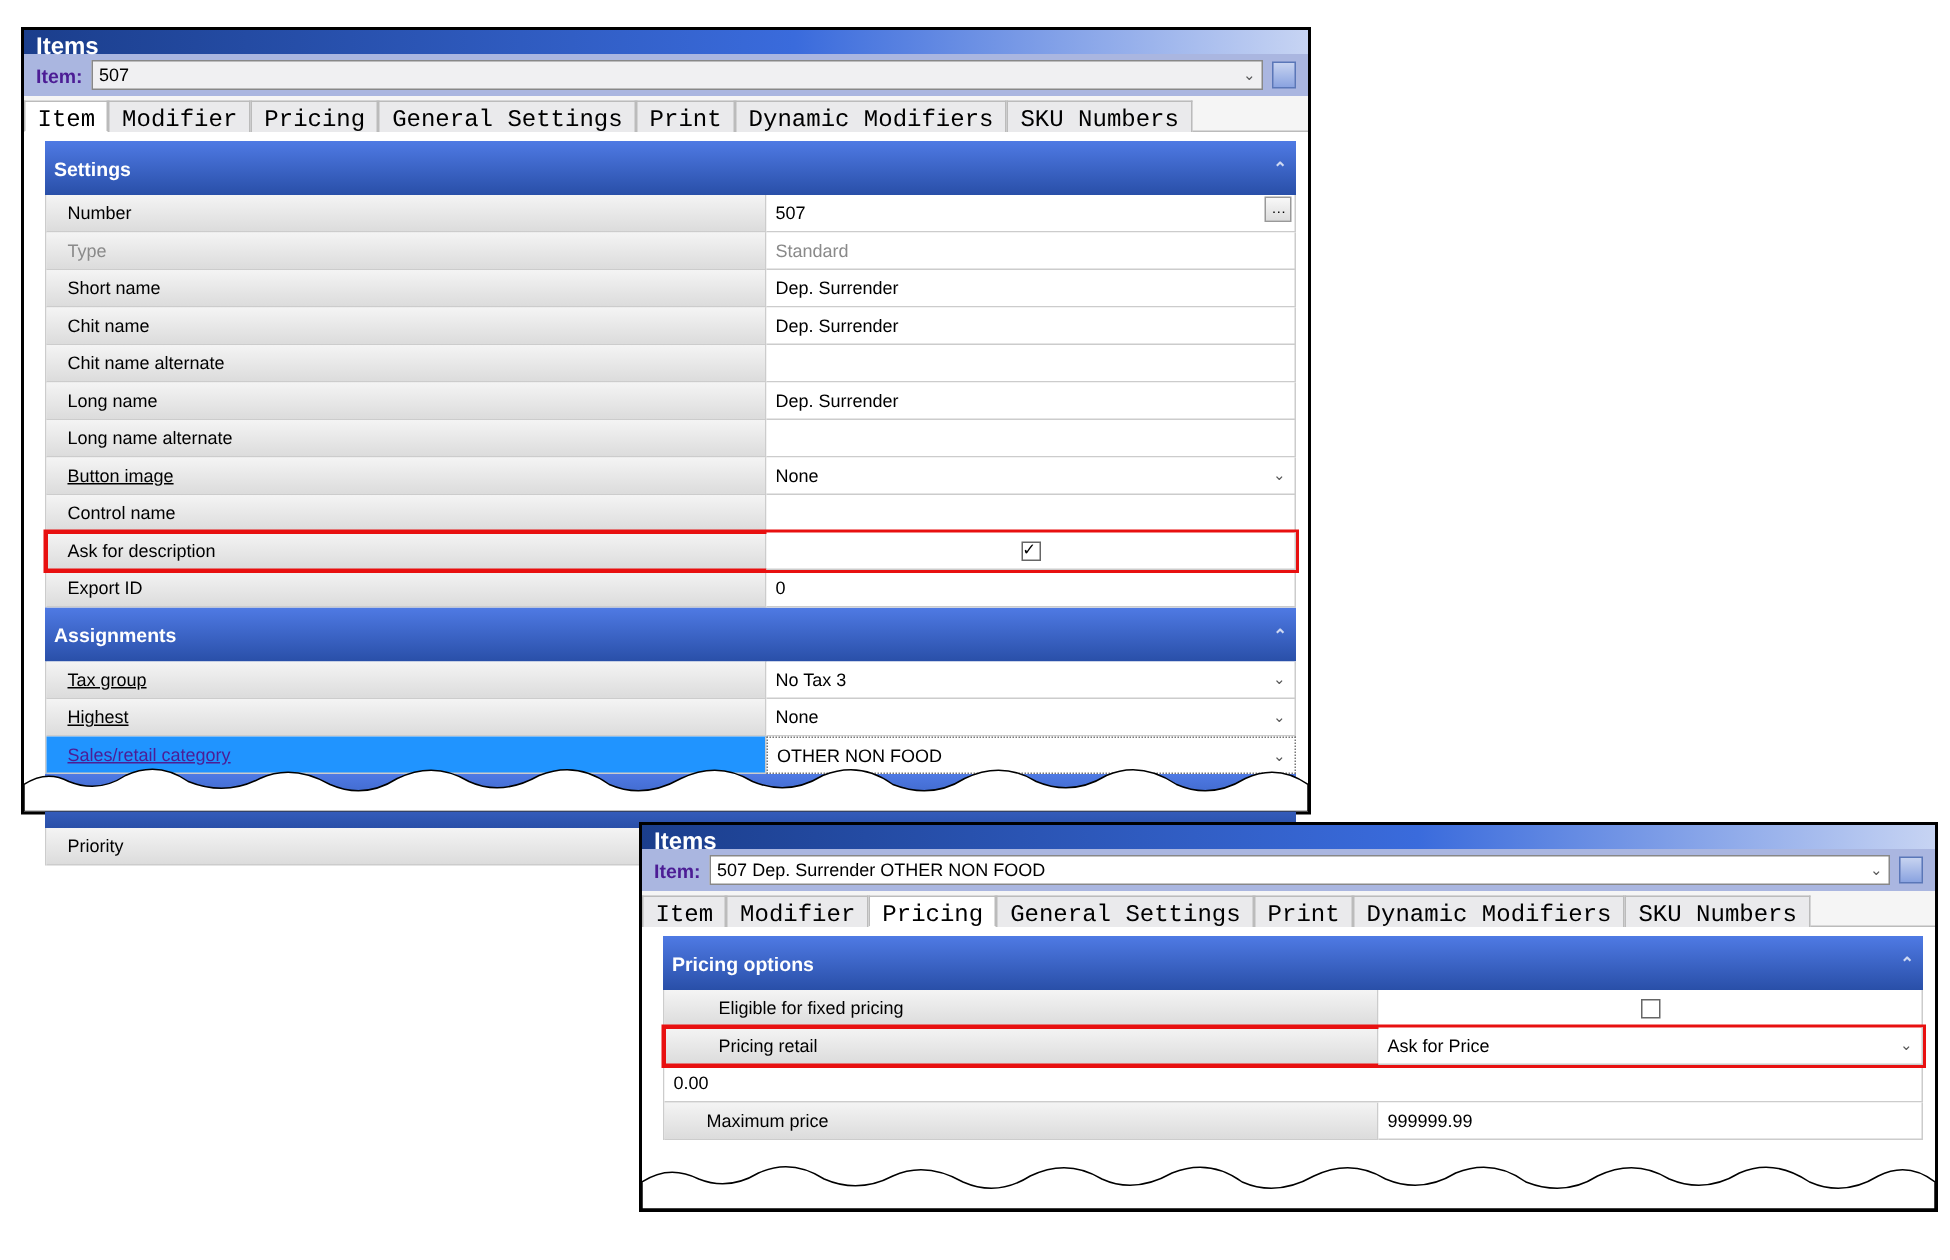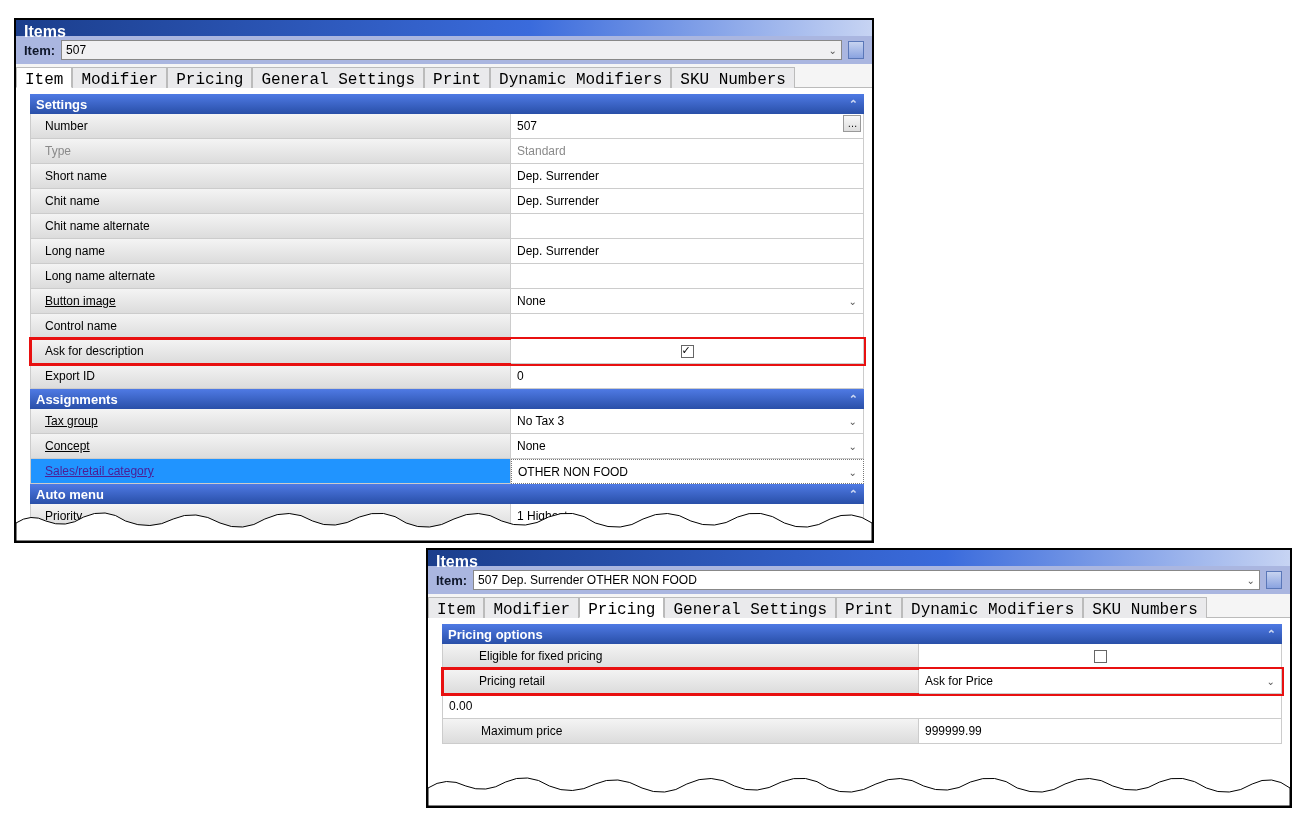--- a/index.html
+++ b/index.html
@@ -39,21 +39,21 @@
   }
   .item-row {
     background: #aab6e0;
     padding: 4px 8px;
     display: flex;
     align-items: center;
     gap: 6px;
     height: 28px;
   }
   .item-row-label {
-    color: #0f172a;
+    color: #4c1d95;
     font-weight: bold;
     font-size: 13px;
   }
   .item-select {
     flex: 1;
     background: #f0f0f2;
     border: 1px solid #888;
     height: 20px;
     padding: 1px 20px 1px 4px;
     position: relative;
@@ -96,21 +96,21 @@
     padding: 6px 8px 0 14px;
   }
   .header-bar {
     background: linear-gradient(to bottom, #4f7ae4, #294fa8);
     color: #fff;
     font-weight: bold;
     padding: 3px 6px;
     display: flex;
     justify-content: space-between;
     align-items: center;
-    height: 20px;
+    height: 36px;
     font-size: 13px;
   }
   .header-bar .collapse-icon {
     font-size: 11px;
     color: #cfd9f2;
   }
   .grid {
     border-left: 1px solid #ccc;
   }
   .grid-row {
@@ -301,21 +301,21 @@
     </div>
     <div class="grid">
       <div class="grid-row">
         <div class="grid-label underline">Tax group</div>
         <div class="grid-value">
           <span>No Tax 3</span>
           <span class="dd-arrow">⌄</span>
         </div>
       </div>
       <div class="grid-row">
-        <div class="grid-label underline">Concept</div>
+        <div class="grid-label underline">Highest</div>
         <div class="grid-value">
           <span>None</span>
           <span class="dd-arrow">⌄</span>
         </div>
       </div>
       <div class="grid-row selected-row">
         <div class="grid-label underline">Sales/retail category</div>
         <div class="grid-value">
           <span>OTHER NON FOOD</span>
           <span class="dd-arrow">⌄</span>
@@ -379,21 +379,21 @@
         <div class="grid-label">Pricing retail</div>
         <div class="grid-value">
           <span>Ask for Price</span>
           <span class="dd-arrow">⌄</span>
         </div>
       </div>
       <div class="grid-row">
         <div class="grid-value">0.00</div>
       </div>
       <div class="grid-row">
-        <div class="grid-label" style="padding-left:38px">Maximum price</div>
+        <div class="grid-label" style="padding-left:28px">Maximum price</div>
         <div class="grid-value">999999.99</div>
       </div>
     </div>
   </div>
   <svg class="torn-edge" viewBox="0 0 866 40" preserveAspectRatio="none">
     <path d="M0,40 L0,22 Q18,10 38,20 Q58,28 78,16 Q100,6 122,20 Q145,30 168,18 Q190,8 215,22 Q238,32 260,18 Q285,6 308,20 Q330,30 355,16 Q380,6 402,22 Q425,32 450,18 Q475,6 498,20 Q522,30 545,16 Q570,6 592,22 Q618,32 640,18 Q665,6 688,20 Q712,30 735,16 Q758,6 782,22 Q805,32 828,18 Q848,8 866,22 L866,40 Z" fill="#fff" stroke="#000" stroke-width="1"></path>
   </svg>
 </div>
 
 </body></html>

